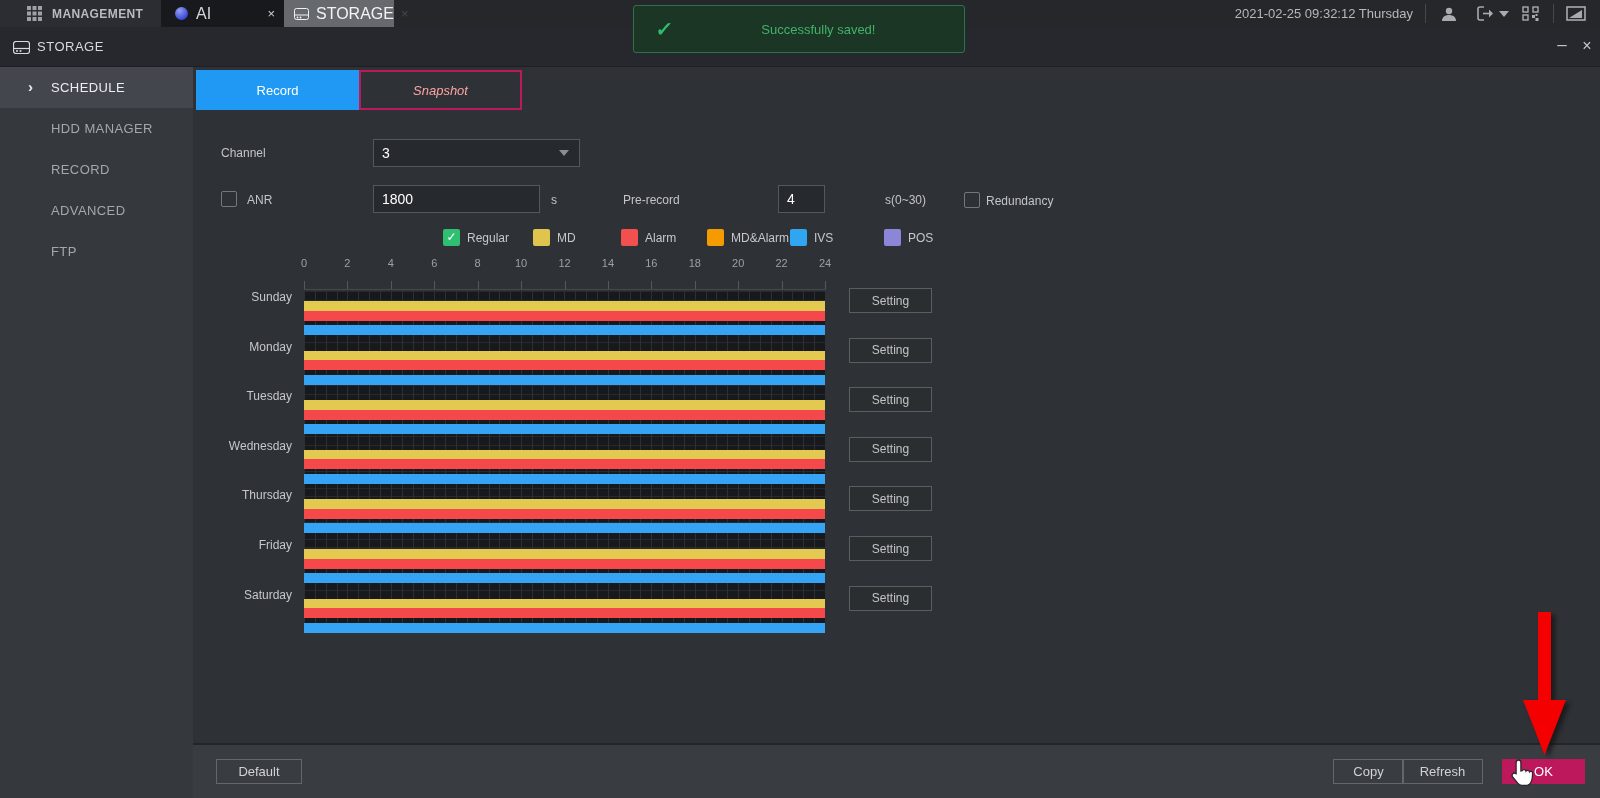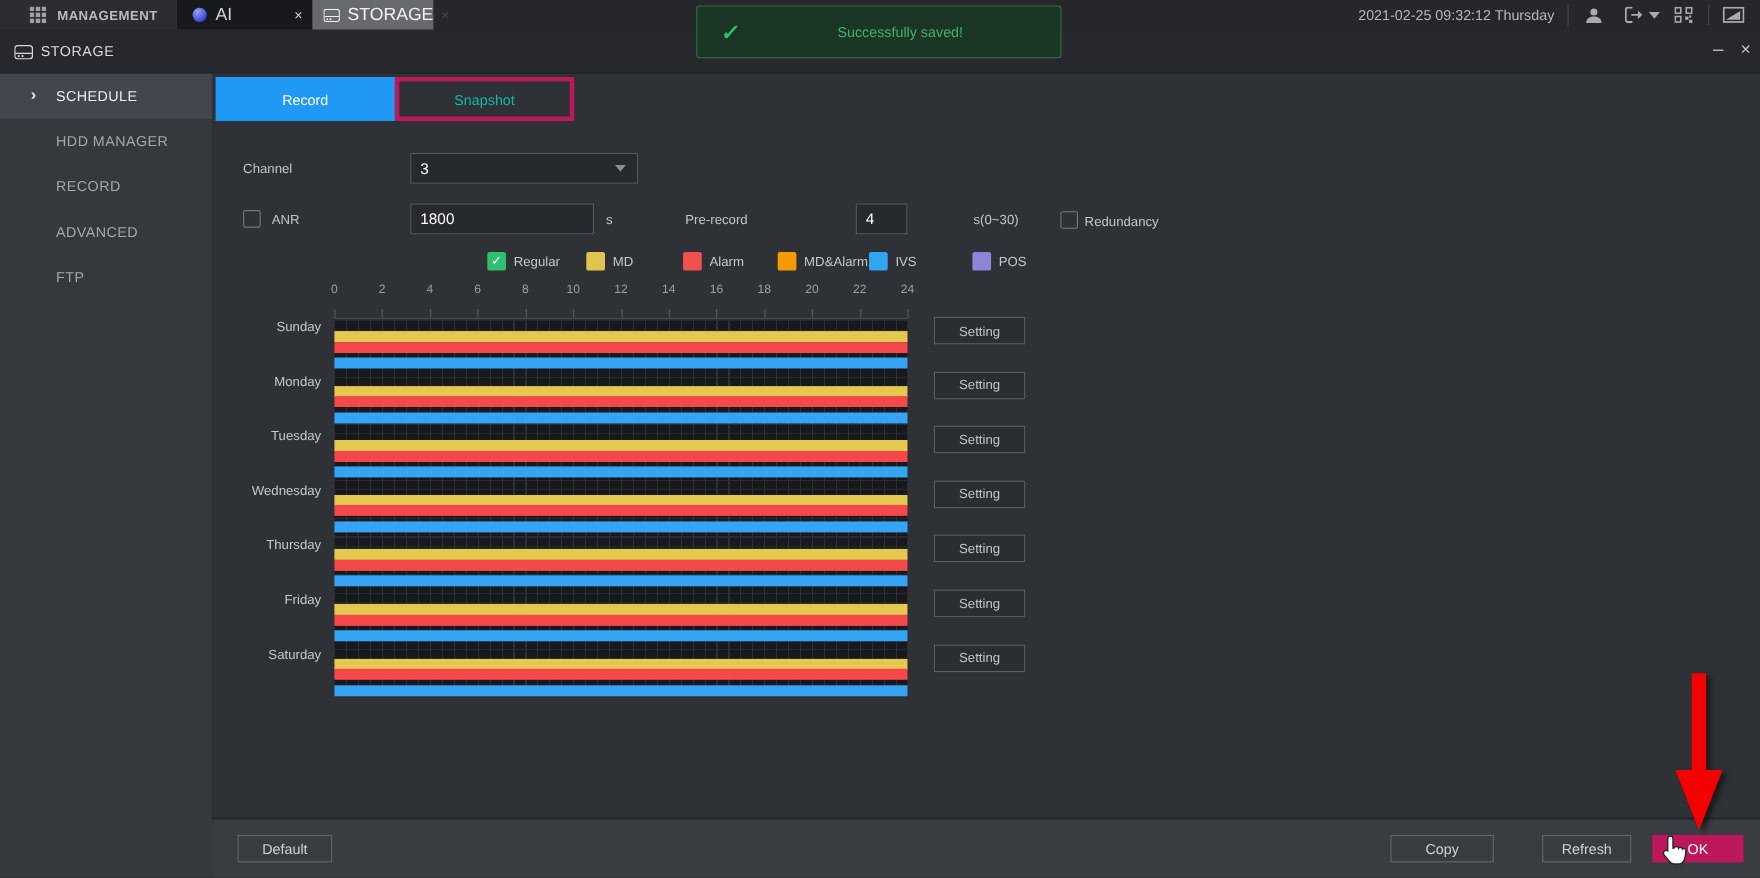--- a/index.html
+++ b/index.html
@@ -37,21 +37,21 @@
   #sidebar{position:absolute;left:0;top:67px;width:193px;height:731px;background:#35383d;}
   .side-item{position:relative;height:41px;display:flex;align-items:center;padding-left:51px;box-sizing:border-box;font-size:13px;color:#a4a7ab;letter-spacing:.4px;}
   .side-item.sel{background:#43464c;color:#eceeef;}
   .side-arrow{position:absolute;left:28px;top:12px;font-size:15px;font-weight:bold;color:#e8eaec;line-height:1;}
 
   
   #content{position:absolute;left:193px;top:67px;width:1407px;height:676px;background:#2e3135;}
 
   .viewtab{position:absolute;top:3px;width:163px;height:40px;display:flex;align-items:center;justify-content:center;font-size:13px;box-sizing:border-box;}
   #tab-record{left:3px;background:#1f99f4;color:#ffffff;}
-  #tab-snapshot{left:166px;background:transparent;border:4px solid #be185d;color:#14b8a6;}
+  #tab-snapshot{left:166px;background:transparent;border:2px solid #be185d;color:#fca5a5;font-style:italic;}
 
   .flabel{position:absolute;font-size:12px;color:#c3c5c8;}
   .field{position:absolute;background:#26292d;border:1px solid #54575c;box-sizing:border-box;color:#ffffff;font-size:14px;font-family:"Liberation Sans",sans-serif;padding:0 8px;outline:none;}
   #channel-dd{display:flex;align-items:center;}
   #channel-dd .caret{position:absolute;right:10px;width:0;height:0;border-left:5px solid transparent;border-right:5px solid transparent;border-top:6px solid #8b8e93;}
   .cbx{position:absolute;width:16px;height:16px;border:1px solid #74777c;border-radius:2px;box-sizing:border-box;background:transparent;}
 
   
   .lg-box{position:absolute;top:229px;width:17px;height:17px;border-radius:2px;text-align:center;line-height:16px;font-size:12px;color:#fff;}
   .lg-lbl{position:absolute;top:231px;font-size:12px;color:#c6c8cb;}
@@ -65,21 +65,21 @@
       repeating-linear-gradient(to right,#2c2f33 0,#2c2f33 1px,transparent 1px,transparent 10.854px),
       repeating-linear-gradient(to bottom,#26292d 0,#26292d 1px,transparent 1px,transparent 8.55px);}
   .bar{position:absolute;height:10px;}
   .day-lbl{position:absolute;left:150px;width:142px;height:13px;text-align:right;font-size:12px;color:#c6c8cb;line-height:13px;}
   .set-btn{position:absolute;left:849px;width:83px;height:25px;border:1px solid #5a5d62;background:rgba(0,0,0,0.06);color:#c2c4c7;font-size:12px;display:flex;align-items:center;justify-content:center;box-sizing:border-box;}
 
   
   #footer{position:absolute;left:193px;top:743px;width:1407px;height:55px;background:#393c41;border-top:2px solid #232529;box-sizing:border-box;}
   .fbtn{position:absolute;top:14px;height:25px;border:1px solid #63666c;background:transparent;color:#d0d2d5;font-size:13px;display:flex;align-items:center;justify-content:center;box-sizing:border-box;}
   #btn-default{left:23px;width:86px;}
-  #btn-copy{left:1071px;width:94px;}
+  #btn-copy{left:1140px;width:71px;}
   #btn-refresh{left:1209px;width:81px;}
   #btn-ok{left:1309px;width:83px;border:none;background:#be185d;color:#ffffff;}
 
   
   #red-arrow{position:absolute;left:1516px;top:608px;z-index:70;filter:drop-shadow(4px 3px 2px rgba(15,15,15,.65));}
   #hand-cursor{position:absolute;left:1510px;top:758px;z-index:80;}
   svg{display:block;}
 </style>
 </head>
 <body>

